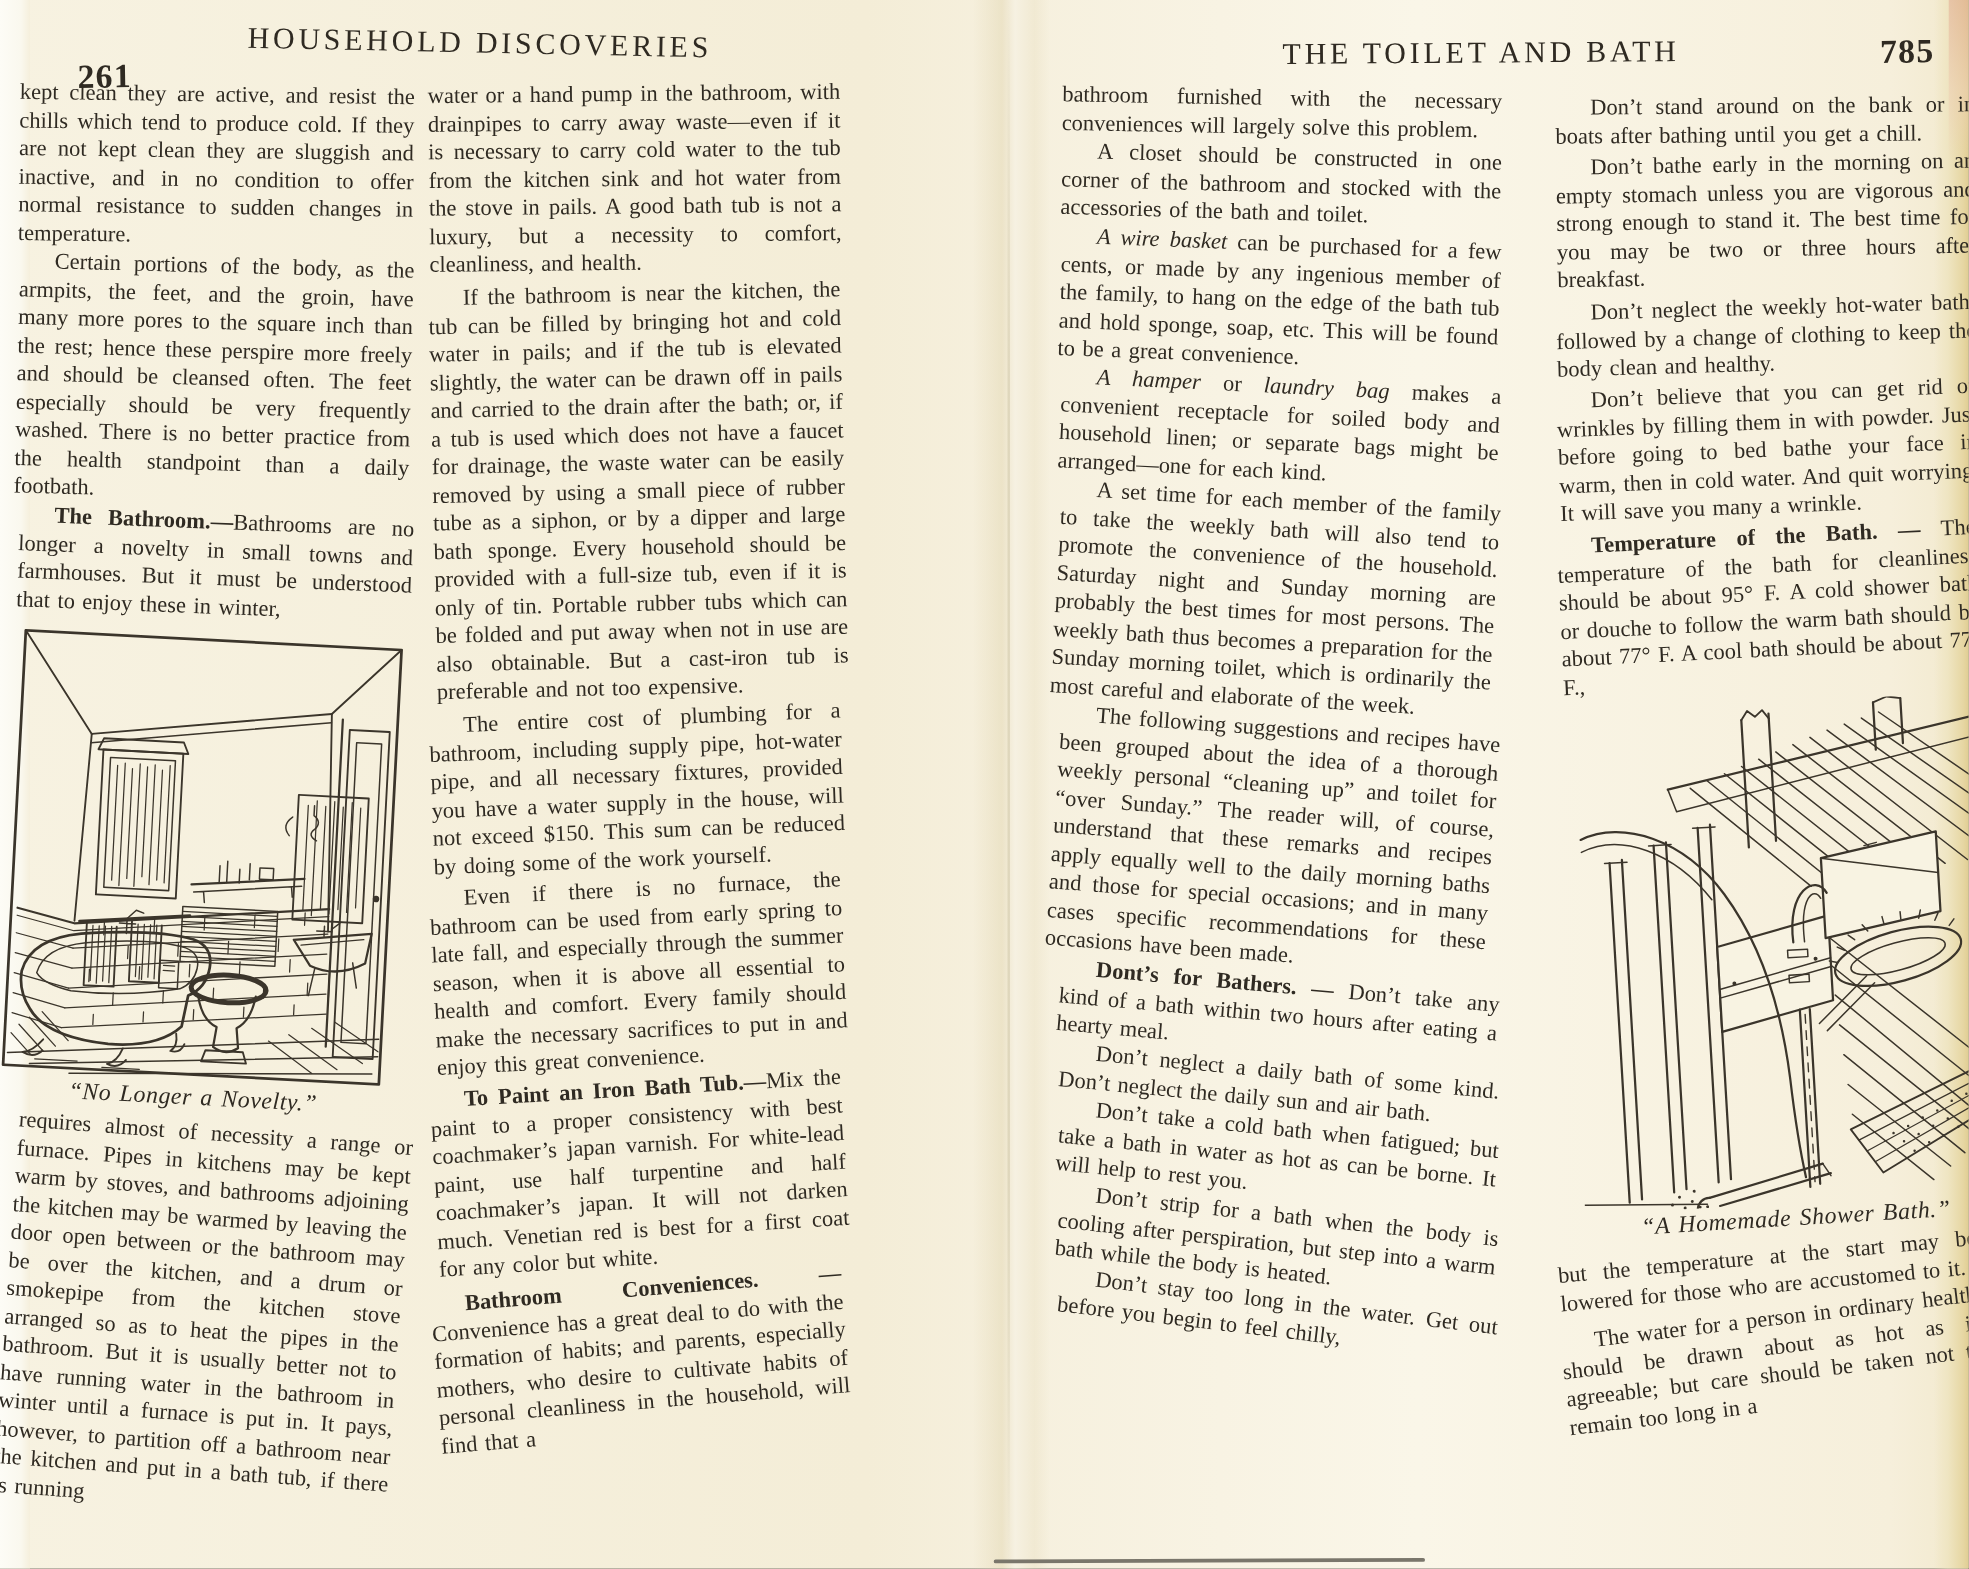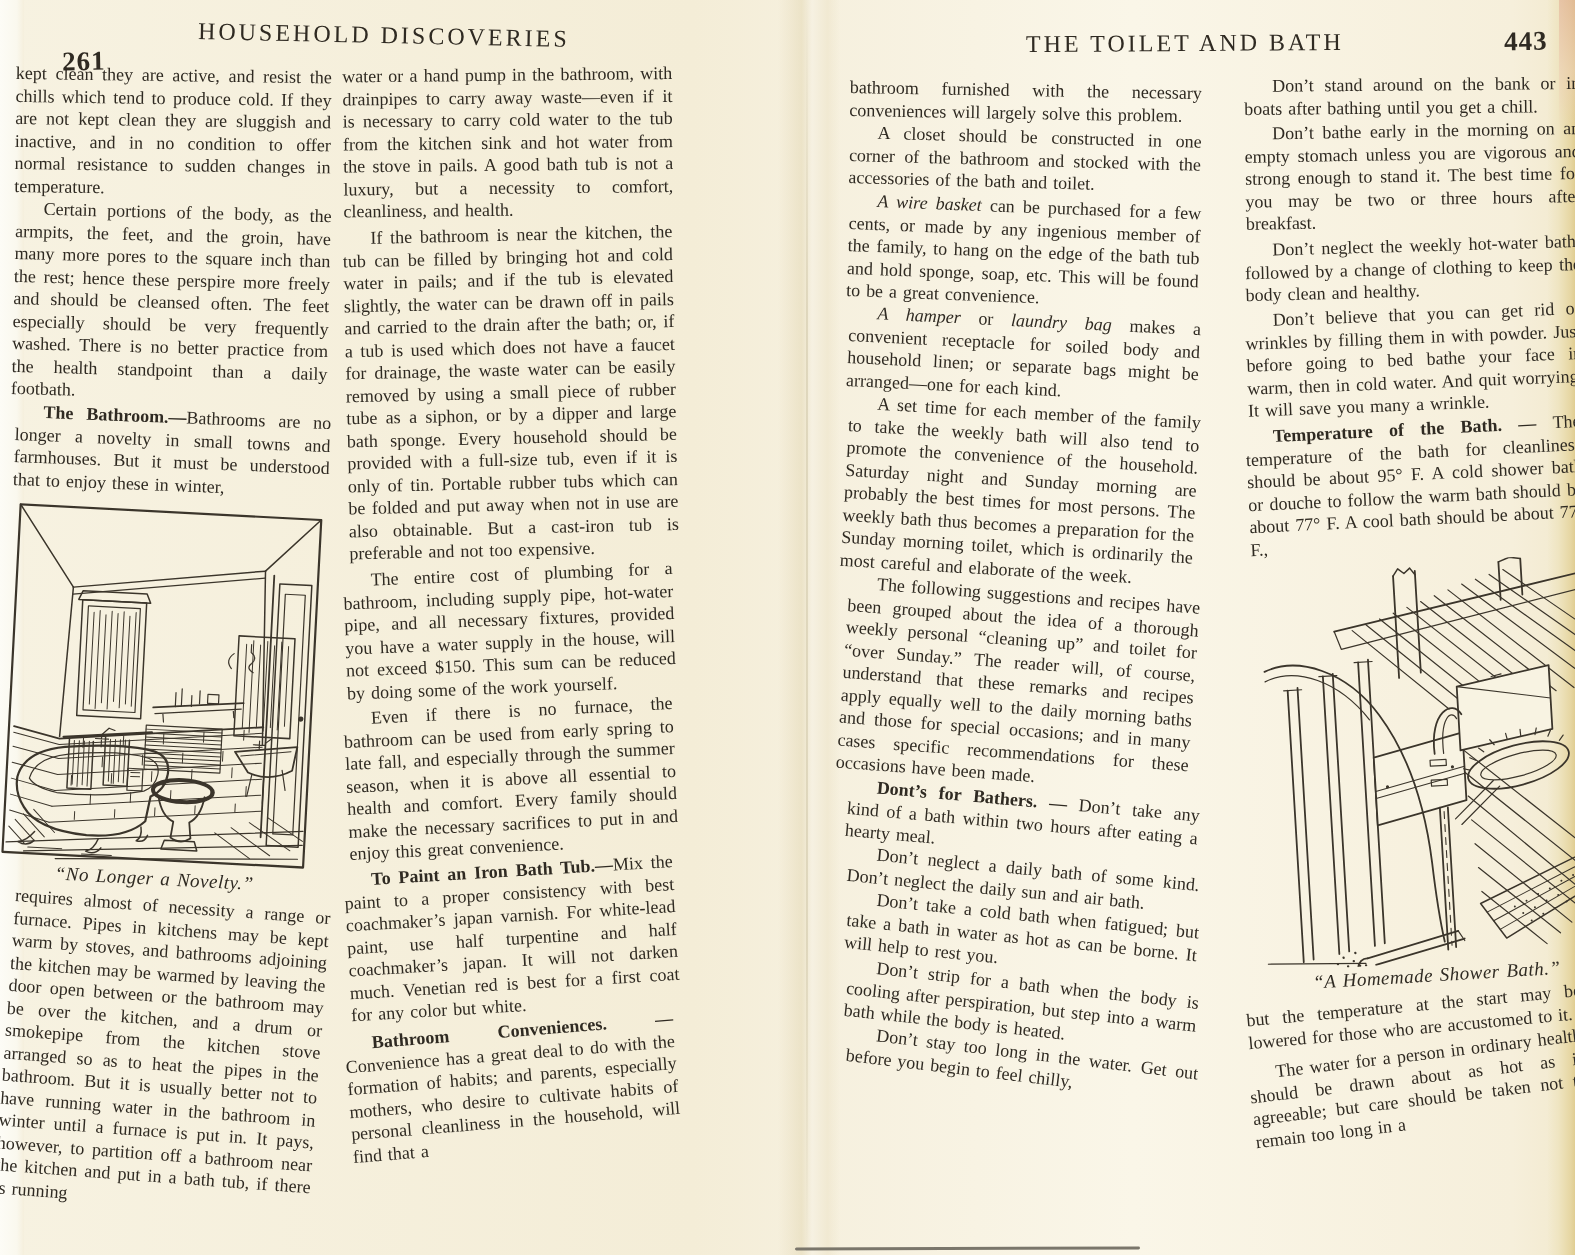--- a/index.html
+++ b/index.html
@@ -28,21 +28,21 @@
   .pagenum{position:absolute;font-size:27px;font-weight:bold;letter-spacing:1px;}
   #pn-left{left:62px;top:46px;transform:rotate(-1deg);}
   #pn-right{left:1504px;top:26px;transform:rotate(-1deg);}
   .running-head{position:absolute;font-size:24px;letter-spacing:3px;font-weight:500;white-space:nowrap;}
   #head-left{left:198px;top:22px;transform:rotate(1.2deg);}
   #head-right{left:1026px;top:30px;transform:rotate(-.4deg);}
 
   .col{position:absolute;text-align:justify;font-size:18px;line-height:22.5px;word-spacing:1.5px;}
   #col1{left:16px;top:62px;width:316px;}
   #col2{left:342px;top:62px;width:330px;}
-  #col3{left:850px;top:76px;width:352px;font-family:Liberation Serif, serif;}
+  #col3{left:850px;top:64px;width:352px;font-family:Liberation Serif, serif;}
   #col4{left:1244px;top:72px;width:336px;}
   .col p{margin:0;text-indent:28px;}
   .col p.cont{text-indent:0;}
   .tl{transform:rotate(var(--t,0deg));transform-origin:0 0;}
   .tr{transform:rotate(var(--t,0deg));transform-origin:100% 0;}
   .lead{font-weight:bold;}
   .it{font-style:italic;}
 
   figure{margin:8px 0 2px;}
   figcaption{font-style:italic;font-size:19px;text-align:center;text-indent:0;
@@ -66,21 +66,21 @@
   <div class="edge-left"></div>
   <div class="edge-right"></div>
   <div class="corner-tint"></div>
   <div class="gutter"></div>
   <div class="crease"></div>
   <div class="table-line"></div>
 
   <div class="pagenum" id="pn-left">261</div>
   <div class="running-head" id="head-left">HOUSEHOLD DISCOVERIES</div>
   <div class="running-head" id="head-right">THE TOILET AND BATH</div>
-  <div class="pagenum" id="pn-right">443</div>
+  <div class="pagenum" id="pn-right">785</div>
 
   <div class="col" id="col1">
     <p class="cont tl" style="--t:.8deg">kept clean they are active, and resist the chills which tend to produce cold. If they are not kept clean they are sluggish and inactive, and in no condition to offer normal resistance to sudden changes in temperature.</p>
     <p class="tl" style="--t:1.5deg">Certain portions of the body, as the armpits, the feet, and the groin, have many more pores to the square inch than the rest; hence these perspire more freely and should be cleansed often. The feet especially should be very frequently washed. There is no better practice from the health standpoint than a daily footbath.</p>
     <p class="tl" style="--t:2.2deg"><span class="lead">The Bathroom.—</span><span>Bathrooms are no longer a novelty in small towns and farmhouses. But it must be understood that to enjoy these in winter,</span></p>
 
     <figure class="tl" style="--t:3deg">
       <svg width="312" height="360" viewBox="0 0 312 360">
         <g>
           <rect x="5" y="6" width="301" height="348" class="t22"></rect>

